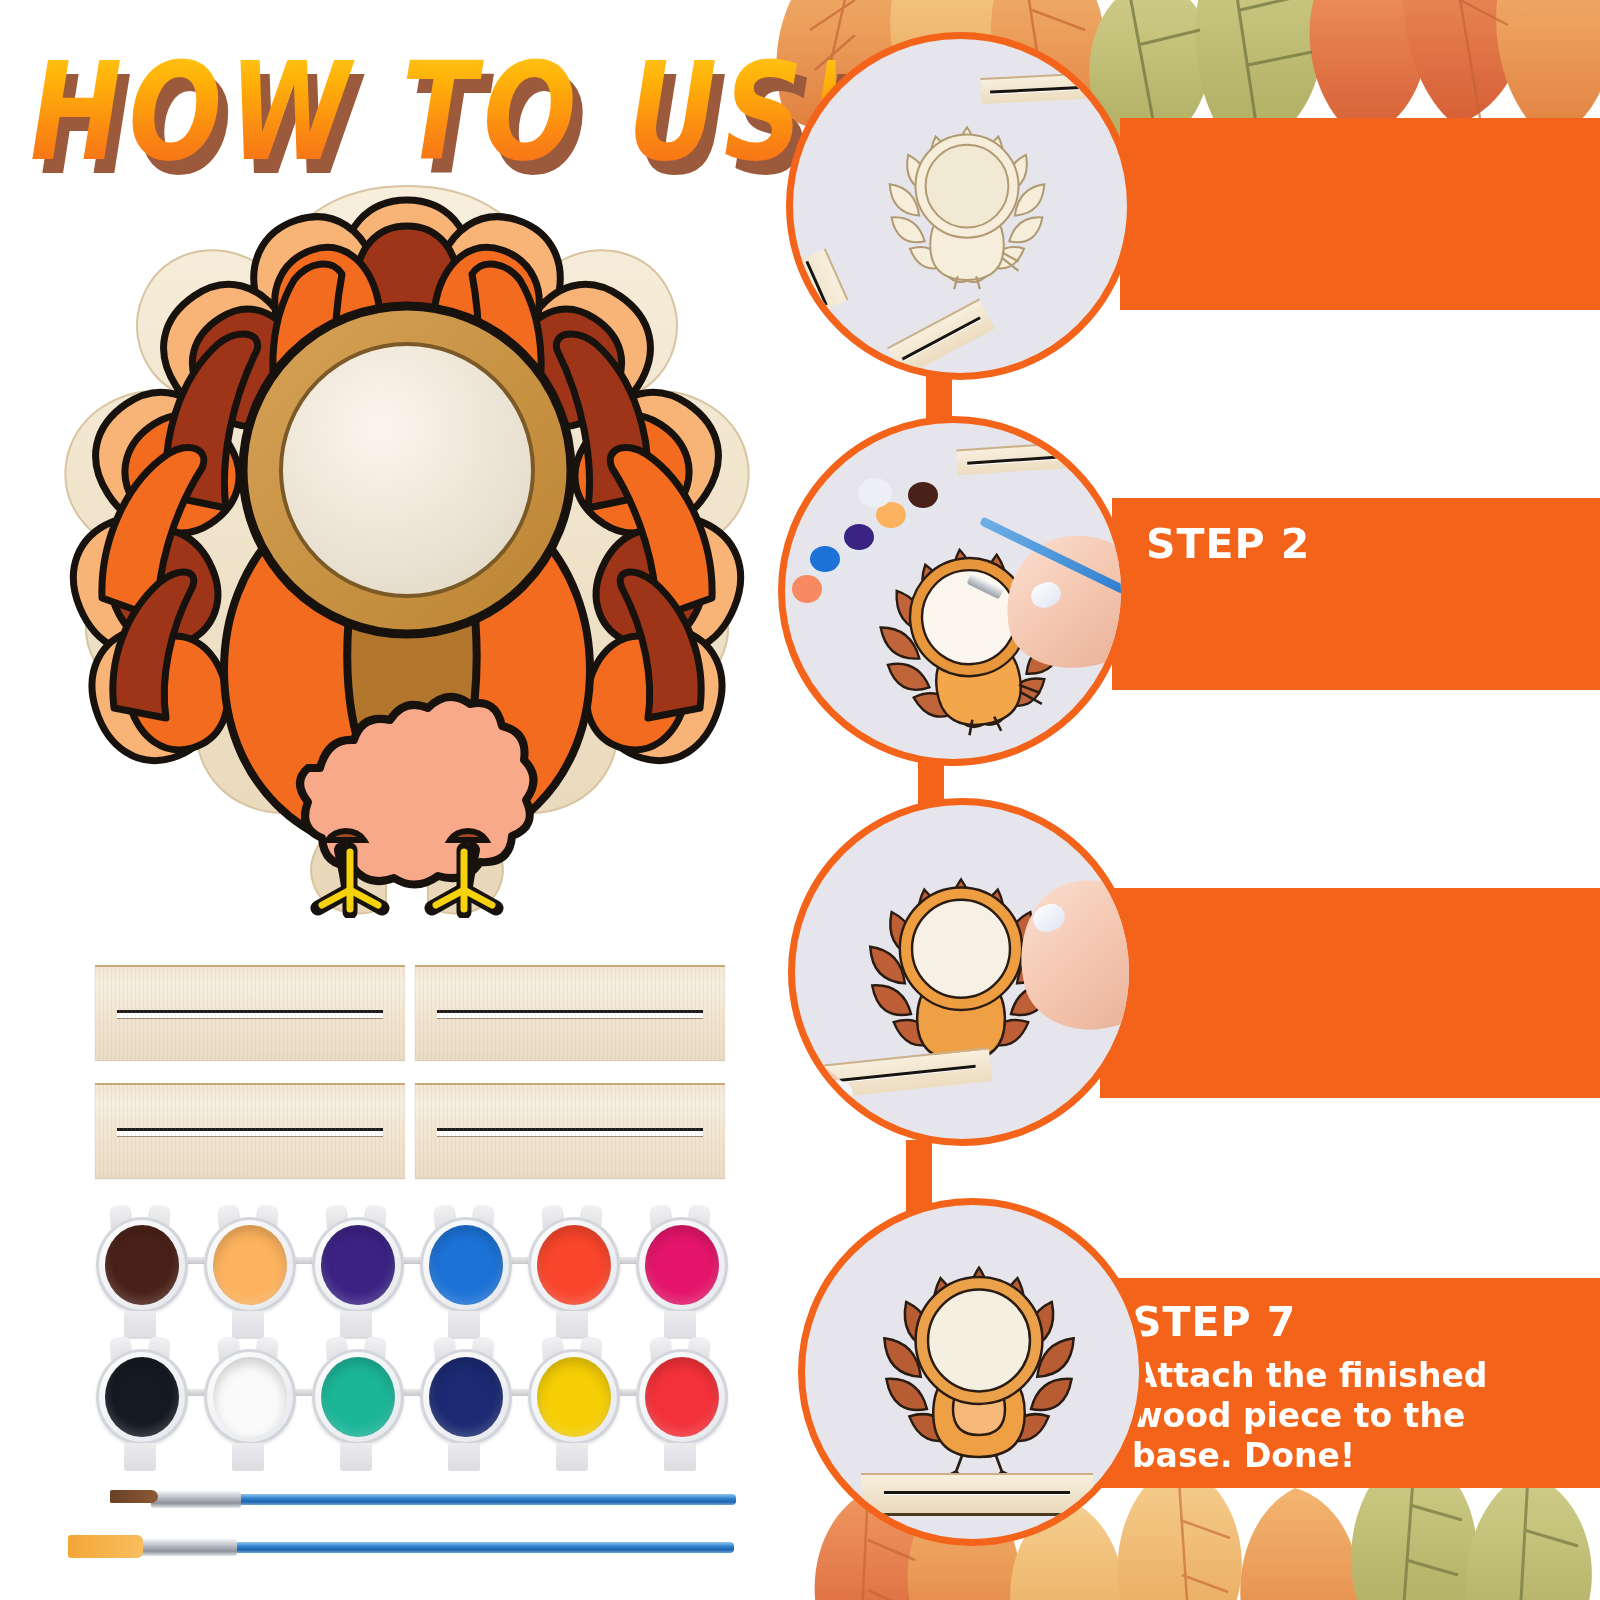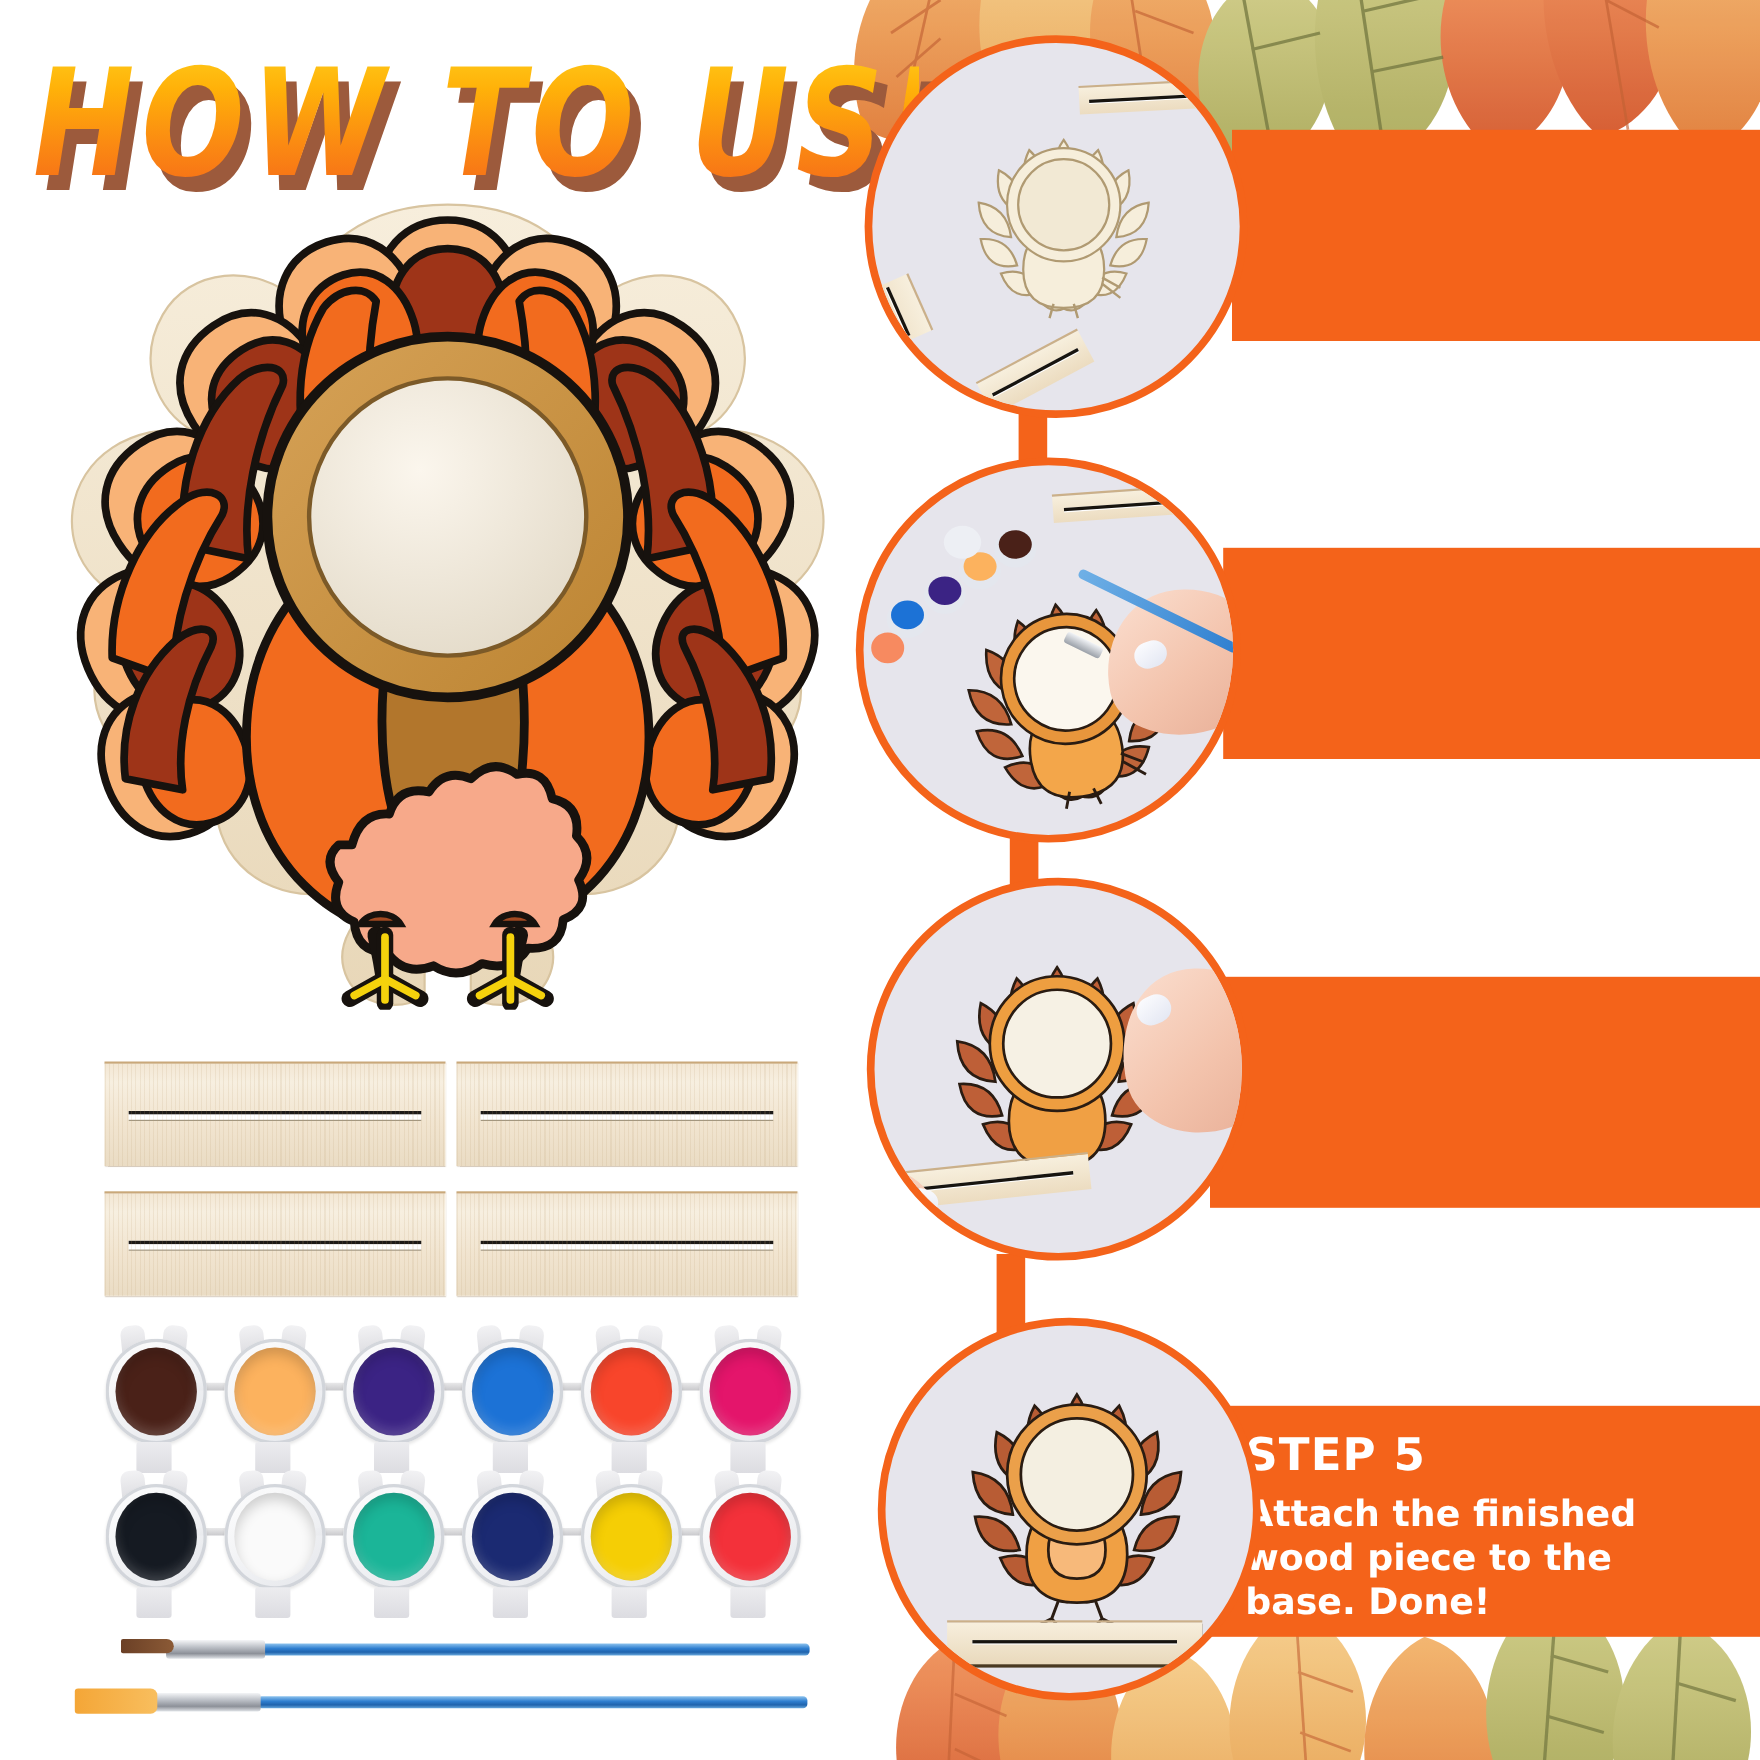--- a/index.html
+++ b/index.html
@@ -504,20 +504,21 @@
           <circle cx="0" cy="-14" r="56"></circle>
           <circle cx="0" cy="-14" r="45" fill="#F2E9D4"></circle>
           <path d="M38,58 l18,10 M38,64 l18,14" stroke-width="2.4" fill="none"></path>
           <path d="M-10,84 l-4,14 M10,84 l4,14" stroke-width="2.4" fill="none"></path>
         </g>
       </svg>
     </div>
   </div>
 
   <div class="step-band" style="left:1112px; top:498px; width:498px; height:192px; padding:26px 34px;">
+    <div class="h">STEP 2</div>
   </div>
   <div class="step-circle" style="left:778px; top:416px; width:350px; height:350px;">
     <div class="circle-photo">
       <div class="mini-strip" style="left:172px; top:22px; width:130px; height:26px; transform:rotate(-4deg);">
           <span class="sl"></span>
         </div>
       <svg width="350" height="350" viewBox="0 0 350 350" style="position:absolute;left:0;top:0;">
 
         <g>
           <ellipse cx="40" cy="140" rx="19" ry="17" fill="#E4E7EE"></ellipse>
@@ -599,21 +600,21 @@
           <span class="sl"></span>
         </div>
       <div class="hand" style="right:-40px; top:74px; width:150px; height:150px; transform:rotate(-14deg);"></div>
       <div class="nail" style="right:64px; top:100px; width:32px; height:26px; transform:rotate(-24deg);"></div>
       <div class="hand" style="left:-48px; top:256px; width:110px; height:90px; transform:rotate(14deg);"></div>
       <div class="nail" style="left:30px; top:276px; width:28px; height:23px; transform:rotate(18deg);"></div>
     </div>
   </div>
 
   <div class="step-band" style="left:1098px; top:1278px; width:512px; height:210px; padding:24px 34px;">
-    <div class="h">STEP 5</div>
+    <div class="h">STEP 7</div>
     <div class="b">Attach the finished wood piece to the base. Done!</div>
   </div>
   <div class="step-circle" style="left:798px; top:1198px; width:348px; height:348px;">
     <div class="circle-photo">
       <svg width="348" height="348" viewBox="0 0 348 348" style="position:absolute;left:0;top:0;">
         <g transform="translate(174,150) scale(1.04)" stroke="#2A1C12" stroke-width="2.4">
           <g fill="#B85C34">
             <path d="M0,-84 q17,25 0,51 q-17,-26 0,-51Z"></path>
             <path d="M-37,-74 q22,21 11,50 q-27,-20 -11,-50Z"></path>
             <path d="M37,-74 q-22,21 -11,50 q27,-20 11,-50Z"></path>

